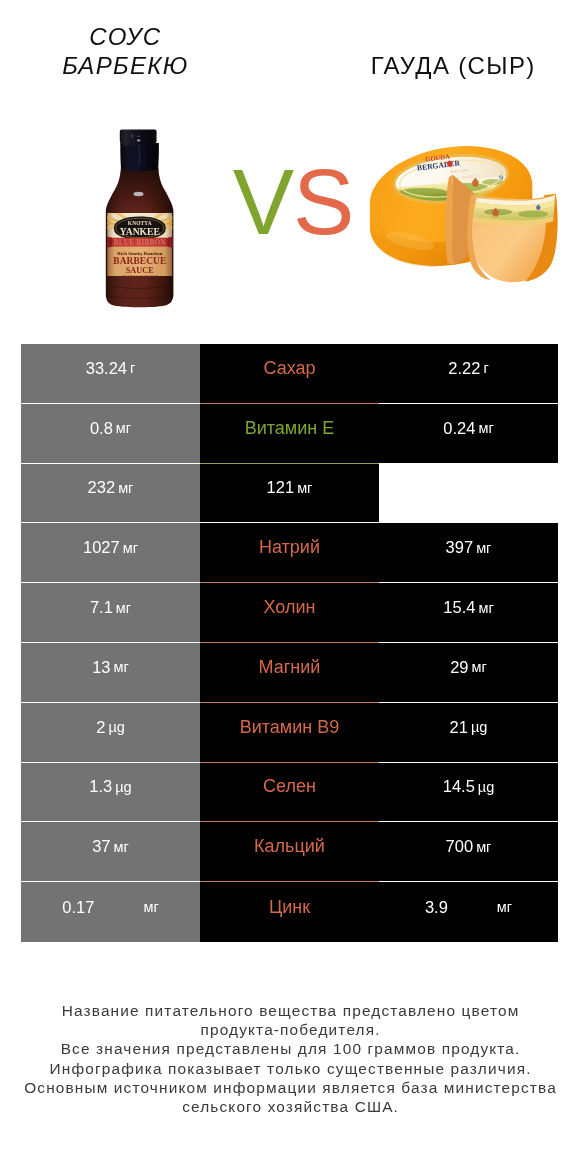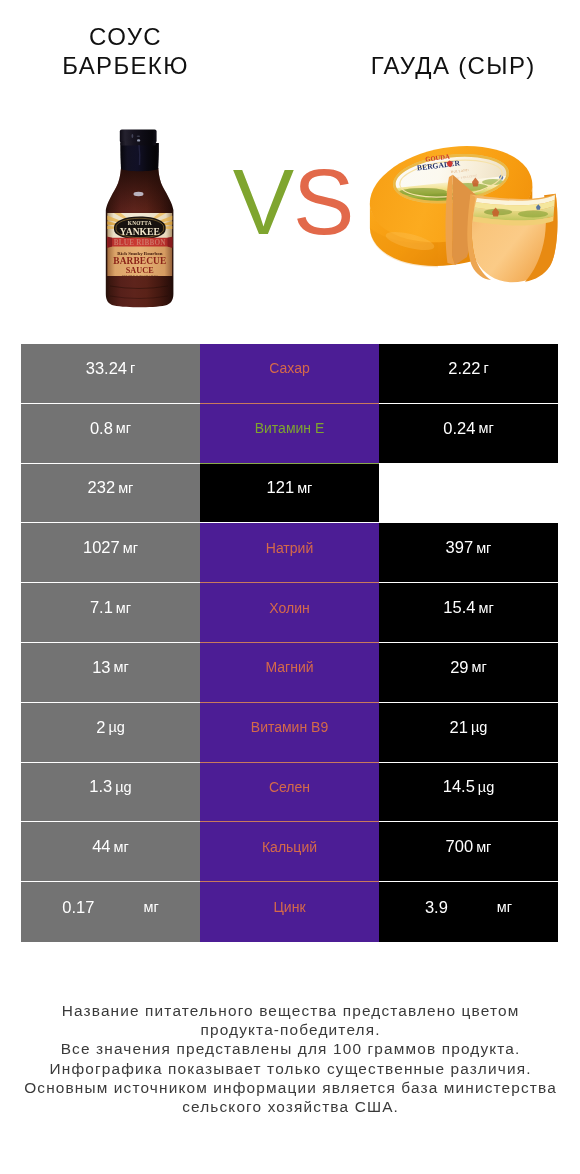--- a/index.html
+++ b/index.html
@@ -3,42 +3,42 @@
 <meta charset="utf-8">
 <style>
   html,body{margin:0;padding:0;background:#fff;}
   body{width:580px;height:1174px;font-family:"Liberation Sans",sans-serif;overflow:hidden;}
   .page{position:relative;width:580px;height:1174px;background:#fff;}
 
   
   .title{position:absolute;text-align:center;color:#111;font-size:24px;line-height:29.1px;
          font-weight:400;letter-spacing:1.35px;white-space:nowrap;}
   .title div{text-indent:1.35px;}
-  #title-left{left:24.8px;top:22px;width:200px;}
+  #title-left{left:24.8px;top:22px;width:200px;font-style:italic;}
   #title-right{left:352.5px;top:51.2px;width:200px;}
 
   
   .hero{position:absolute;left:0;top:118px;width:580px;height:200px;}
   .prod{position:absolute;}
   #prod-left{left:100px;top:10px;width:80px;height:182px;}
   #prod-right{left:368px;top:26px;width:192px;height:148px;}
   .vs{position:absolute;left:228px;top:34px;width:130px;height:100px;
       font-size:92px;line-height:100px;font-weight:400;letter-spacing:-1px;text-align:center;}
   .vs-v{color:#7fa52f;}
   .vs-s{color:#e2694a;}
 
   
   .table{position:absolute;left:21px;top:344px;width:537px;}
   .row{position:relative;display:flex;width:537px;height:59.8px;}
   .cell{width:179px;display:flex;align-items:center;justify-content:center;
         font-size:16.5px;font-weight:400;box-sizing:border-box;
         padding-bottom:10px;}
   .cell.left{background:#737373;color:#fff;border-bottom:1.2px solid #fff;}
   .cell.right{background:#000000;color:#fff;border-bottom:1.2px solid #fff;}
-  .cell.mid{background:#4c1d95;font-size:14px;}
+  .cell.mid{background:#000000;font-size:18px;}
   .row:last-child .cell.left,.row:last-child .cell.right{border-bottom:none;gap:46px;}
   .cell.mid{border-bottom:1px solid #c8743f;}
   .row.win-left .cell.mid{border-bottom-color:#8aa84a;color:#7fa52f;}
   .row.win-right .cell.mid{border-bottom-color:#c9795c;color:#d4694a;}
   .row:last-child .cell.mid{border-bottom:none;}
   .unit{font-size:14.5px;font-weight:400;margin-left:3px;}
 
   
   .footer{position:absolute;left:0;top:1001px;width:580px;text-align:center;
           color:#3a3a3a;font-size:15.4px;line-height:19.2px;letter-spacing:1.15px;}
@@ -417,21 +417,21 @@
         <div class="cell mid">
           <span>Селен</span>
         </div>
         <div class="cell right">
           <span>14.5</span>
           <span class="unit">µg</span>
         </div>
       </div>
       <div class="row win-right">
         <div class="cell left">
-          <span>44</span>
+          <span>37</span>
           <span class="unit">мг</span>
         </div>
         <div class="cell mid">
           <span>Кальций</span>
         </div>
         <div class="cell right">
           <span>700</span>
           <span class="unit">мг</span>
         </div>
       </div>

